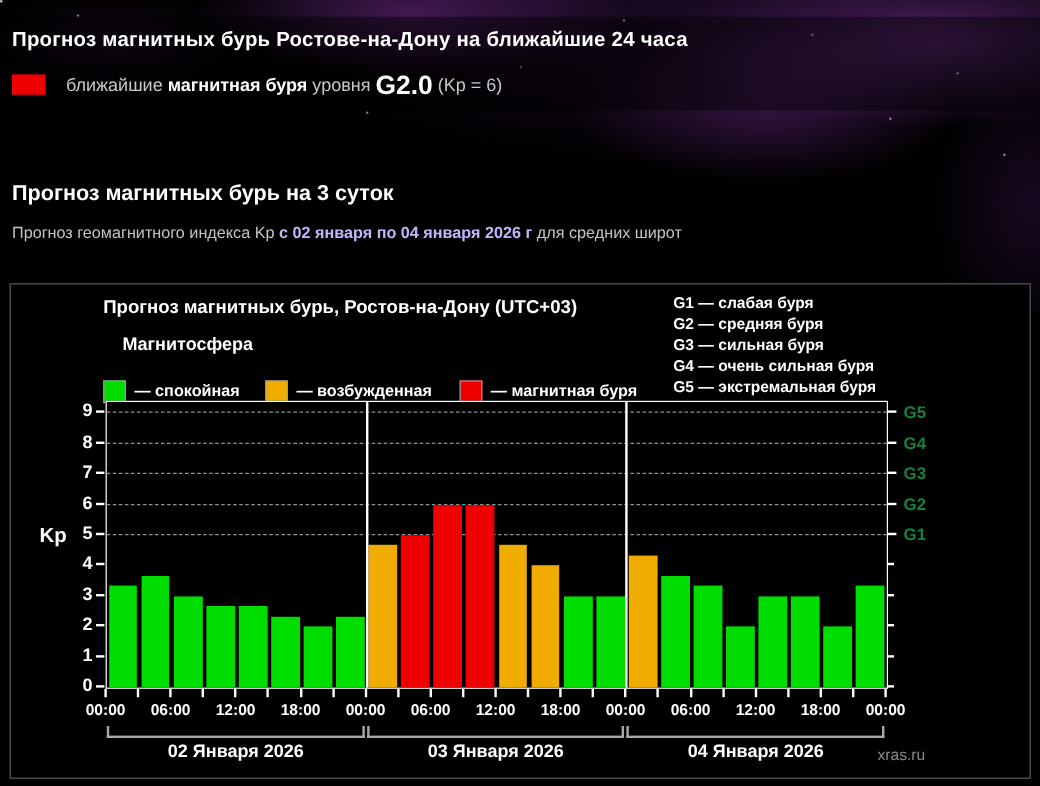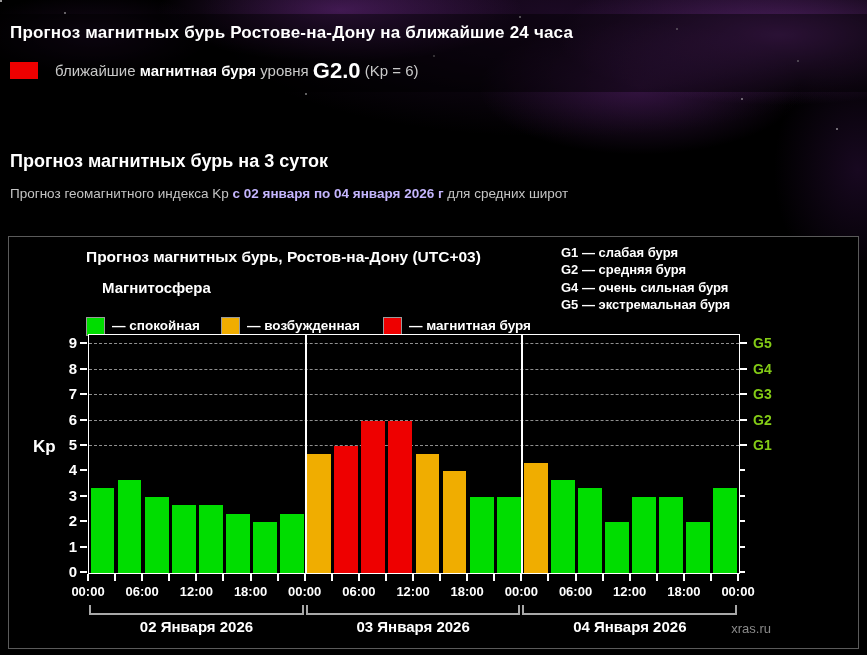--- a/index.html
+++ b/index.html
@@ -49,21 +49,21 @@
   .g-legend { position:absolute; left:552px; top:7px; }
   .g-legend div { font-size:13px; font-weight:bold; color:#fff; line-height:17.4px; white-space:nowrap; }
 
   .plot { position:absolute; left:79px; top:97px; width:650px; height:238px; border:1px solid #fff; background:#000; }
   .gridline { position:absolute; left:0; width:650px; height:0; border-top:1px dashed #909090; }
   .separator { position:absolute; top:0; width:2px; height:238px; background:#fff; }
   .bar { position:absolute; bottom:0; }
 
   .ytick { position:absolute; width:7px; height:2px; background:#fff; }
   .ylabel { position:absolute; width:26px; text-align:right; font-size:15px; font-weight:bold; color:#fff; line-height:18px; }
-  .glabel { position:absolute; left:744px; font-size:14px; font-weight:bold; color:#84cc16; line-height:18px; }
+  .glabel { position:absolute; left:744px; font-size:14px; font-weight:bold; color:#15803d; line-height:18px; }
   .kp-axis-label { position:absolute; left:24px; top:200px; font-size:17px; font-weight:bold; color:#fff; }
   .xtick { position:absolute; width:2px; height:7px; background:#fff; top:337px; }
   .xlabel { position:absolute; top:347px; width:56px; text-align:center; font-size:13px; font-weight:bold; color:#fff; }
   .bracket { position:absolute; top:368px; height:8px; border-left:2px solid #a8a8a8; border-right:2px solid #a8a8a8; border-bottom:2px solid #a8a8a8; }
   .day-label { position:absolute; top:381px; width:217px; text-align:center; font-size:15px; font-weight:bold; color:#fff; }
   .watermark { position:absolute; left:690px; top:384px; width:72px; text-align:right; font-size:13px; color:#8a8a8a; }
 </style>
 </head>
 <body>
 
@@ -99,20 +99,21 @@
       </div>
       <div class="legend-item" style="left:374px;">
         <span class="legend-swatch" style="background: rgb(238, 0, 0);"></span>
         <span class="legend-label">— магнитная буря</span>
       </div>
     </div>
 
     <div class="g-legend">
       <div>G1 — слабая буря</div>
       <div>G2 — средняя буря</div>
+      <div>G3 — сильная буря</div>
       <div>G4 — очень сильная буря</div>
       <div>G5 — экстремальная буря</div>
     </div>
 
     <div class="kp-axis-label">Kp</div>
     <div class="plot">
         <div class="gridline" style="bottom: 127px;"></div>
         <div class="gridline" style="bottom: 152.4px;"></div>
         <div class="gridline" style="bottom: 177.8px;"></div>
         <div class="gridline" style="bottom: 203.2px;"></div>

